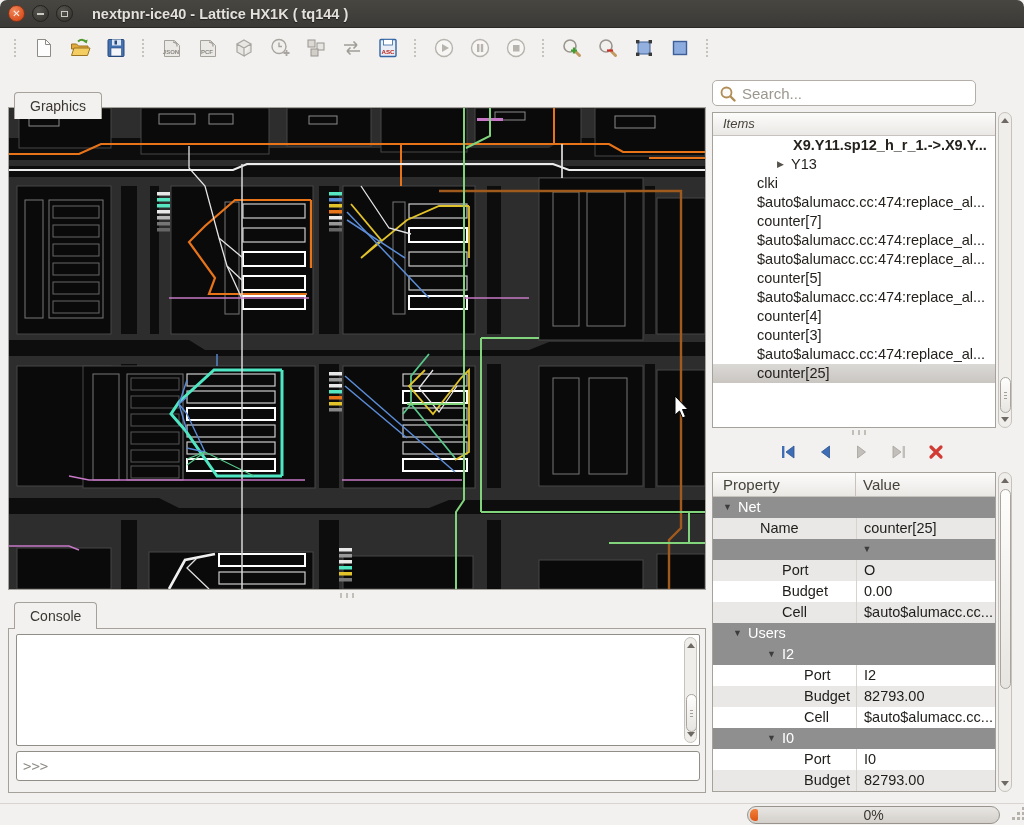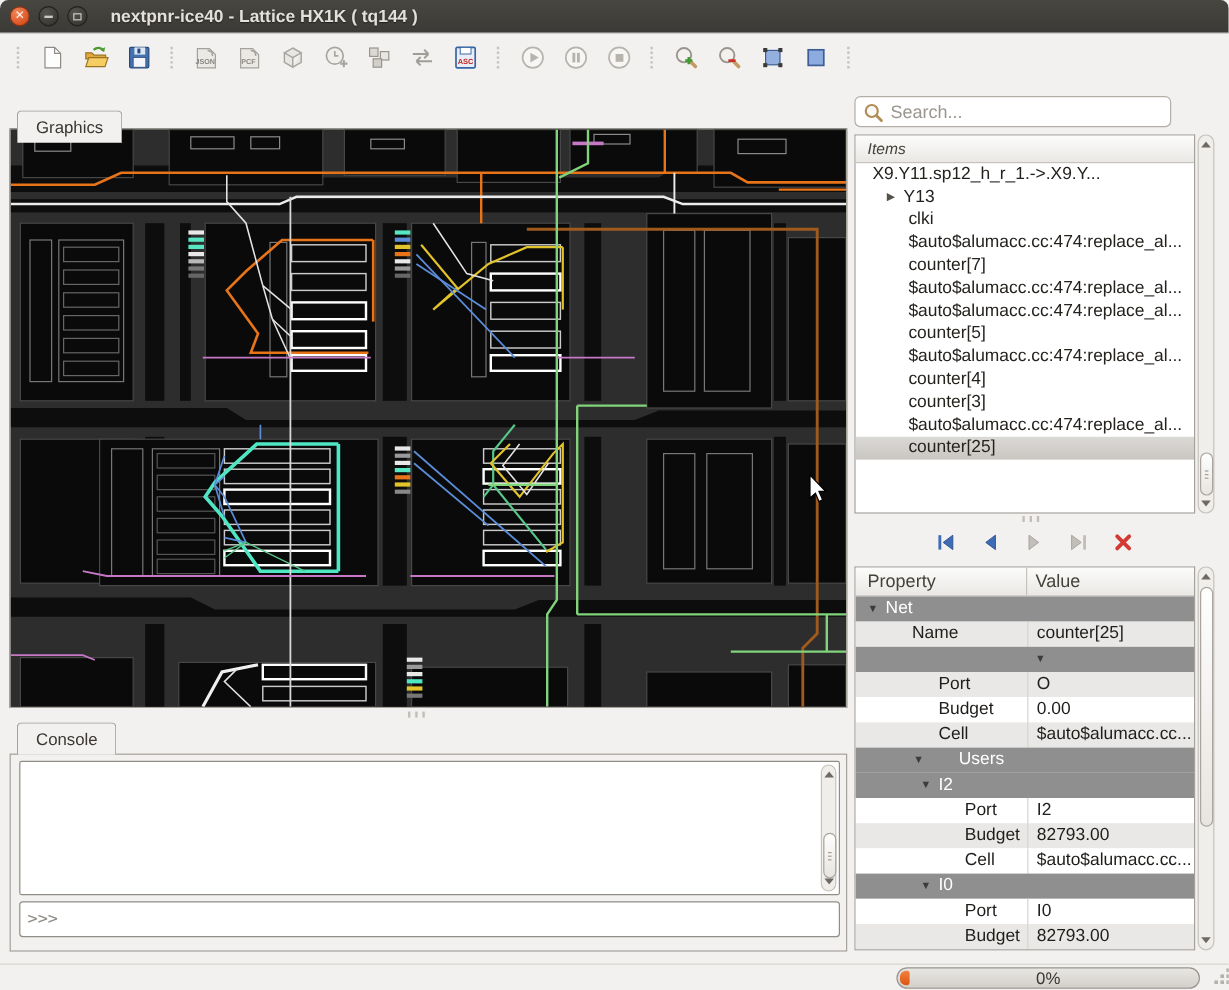--- a/index.html
+++ b/index.html
@@ -529,26 +529,26 @@
     <circle cx="7.5" cy="7.5" r="5" fill="#fbfaf8" stroke="#b08d55" stroke-width="1.8"></circle>
     <line x1="11.5" y1="11.5" x2="15.5" y2="15.5" stroke="#b08d55" stroke-width="2.4" stroke-linecap="round"></line>
   </svg>
   <input type="text" placeholder="Search..." style="">
 </div>
 
 <div class="list-frame" id="items-frame">
   <div class="list-header">Items</div>
   <div>
 
-      <div class="t-row" data-exp="none" style="">
+      <div class="t-row" data-exp="none" style="padding-left: 66px; font-weight: bold;">
         <span class="t-exp"></span>
         <span class="t-label">X9.Y11.sp12_h_r_1.-&gt;.X9.Y...</span>
       </div>
 
-      <div class="t-row" data-exp="closed" style="padding-left: 26px;">
+      <div class="t-row" data-exp="closed" style="padding-left: 64px;">
         <span class="t-exp"></span>
         <span class="t-label">Y13</span>
       </div>
 
 
       <div class="t-row" data-exp="none" style="padding-left: 30px;">
         <span class="t-exp"></span>
         <span class="t-label">clki</span>
       </div>
 
@@ -677,21 +677,21 @@
         <span class="p-prop">Budget</span>
         <span class="p-val">0.00</span>
       </div>
 
       <div class="p-row row-item" style="padding-left: 54px; background: rgb(233, 232, 230);">
         <span class="p-exp"></span>
         <span class="p-prop">Cell</span>
         <span class="p-val">$auto$alumacc.cc...</span>
       </div>
 
-      <div class="p-row row-group" style="padding-left: 48px; gap: 23px;">
+      <div class="p-row row-group" style="padding-left: 20px;">
         <span class="p-exp"></span>
         <span class="p-prop">Users</span>
 
       </div>
 
       <div class="p-row row-group" style="padding-left: 54px;">
         <span class="p-exp"></span>
         <span class="p-prop">I2</span>
 
       </div>

